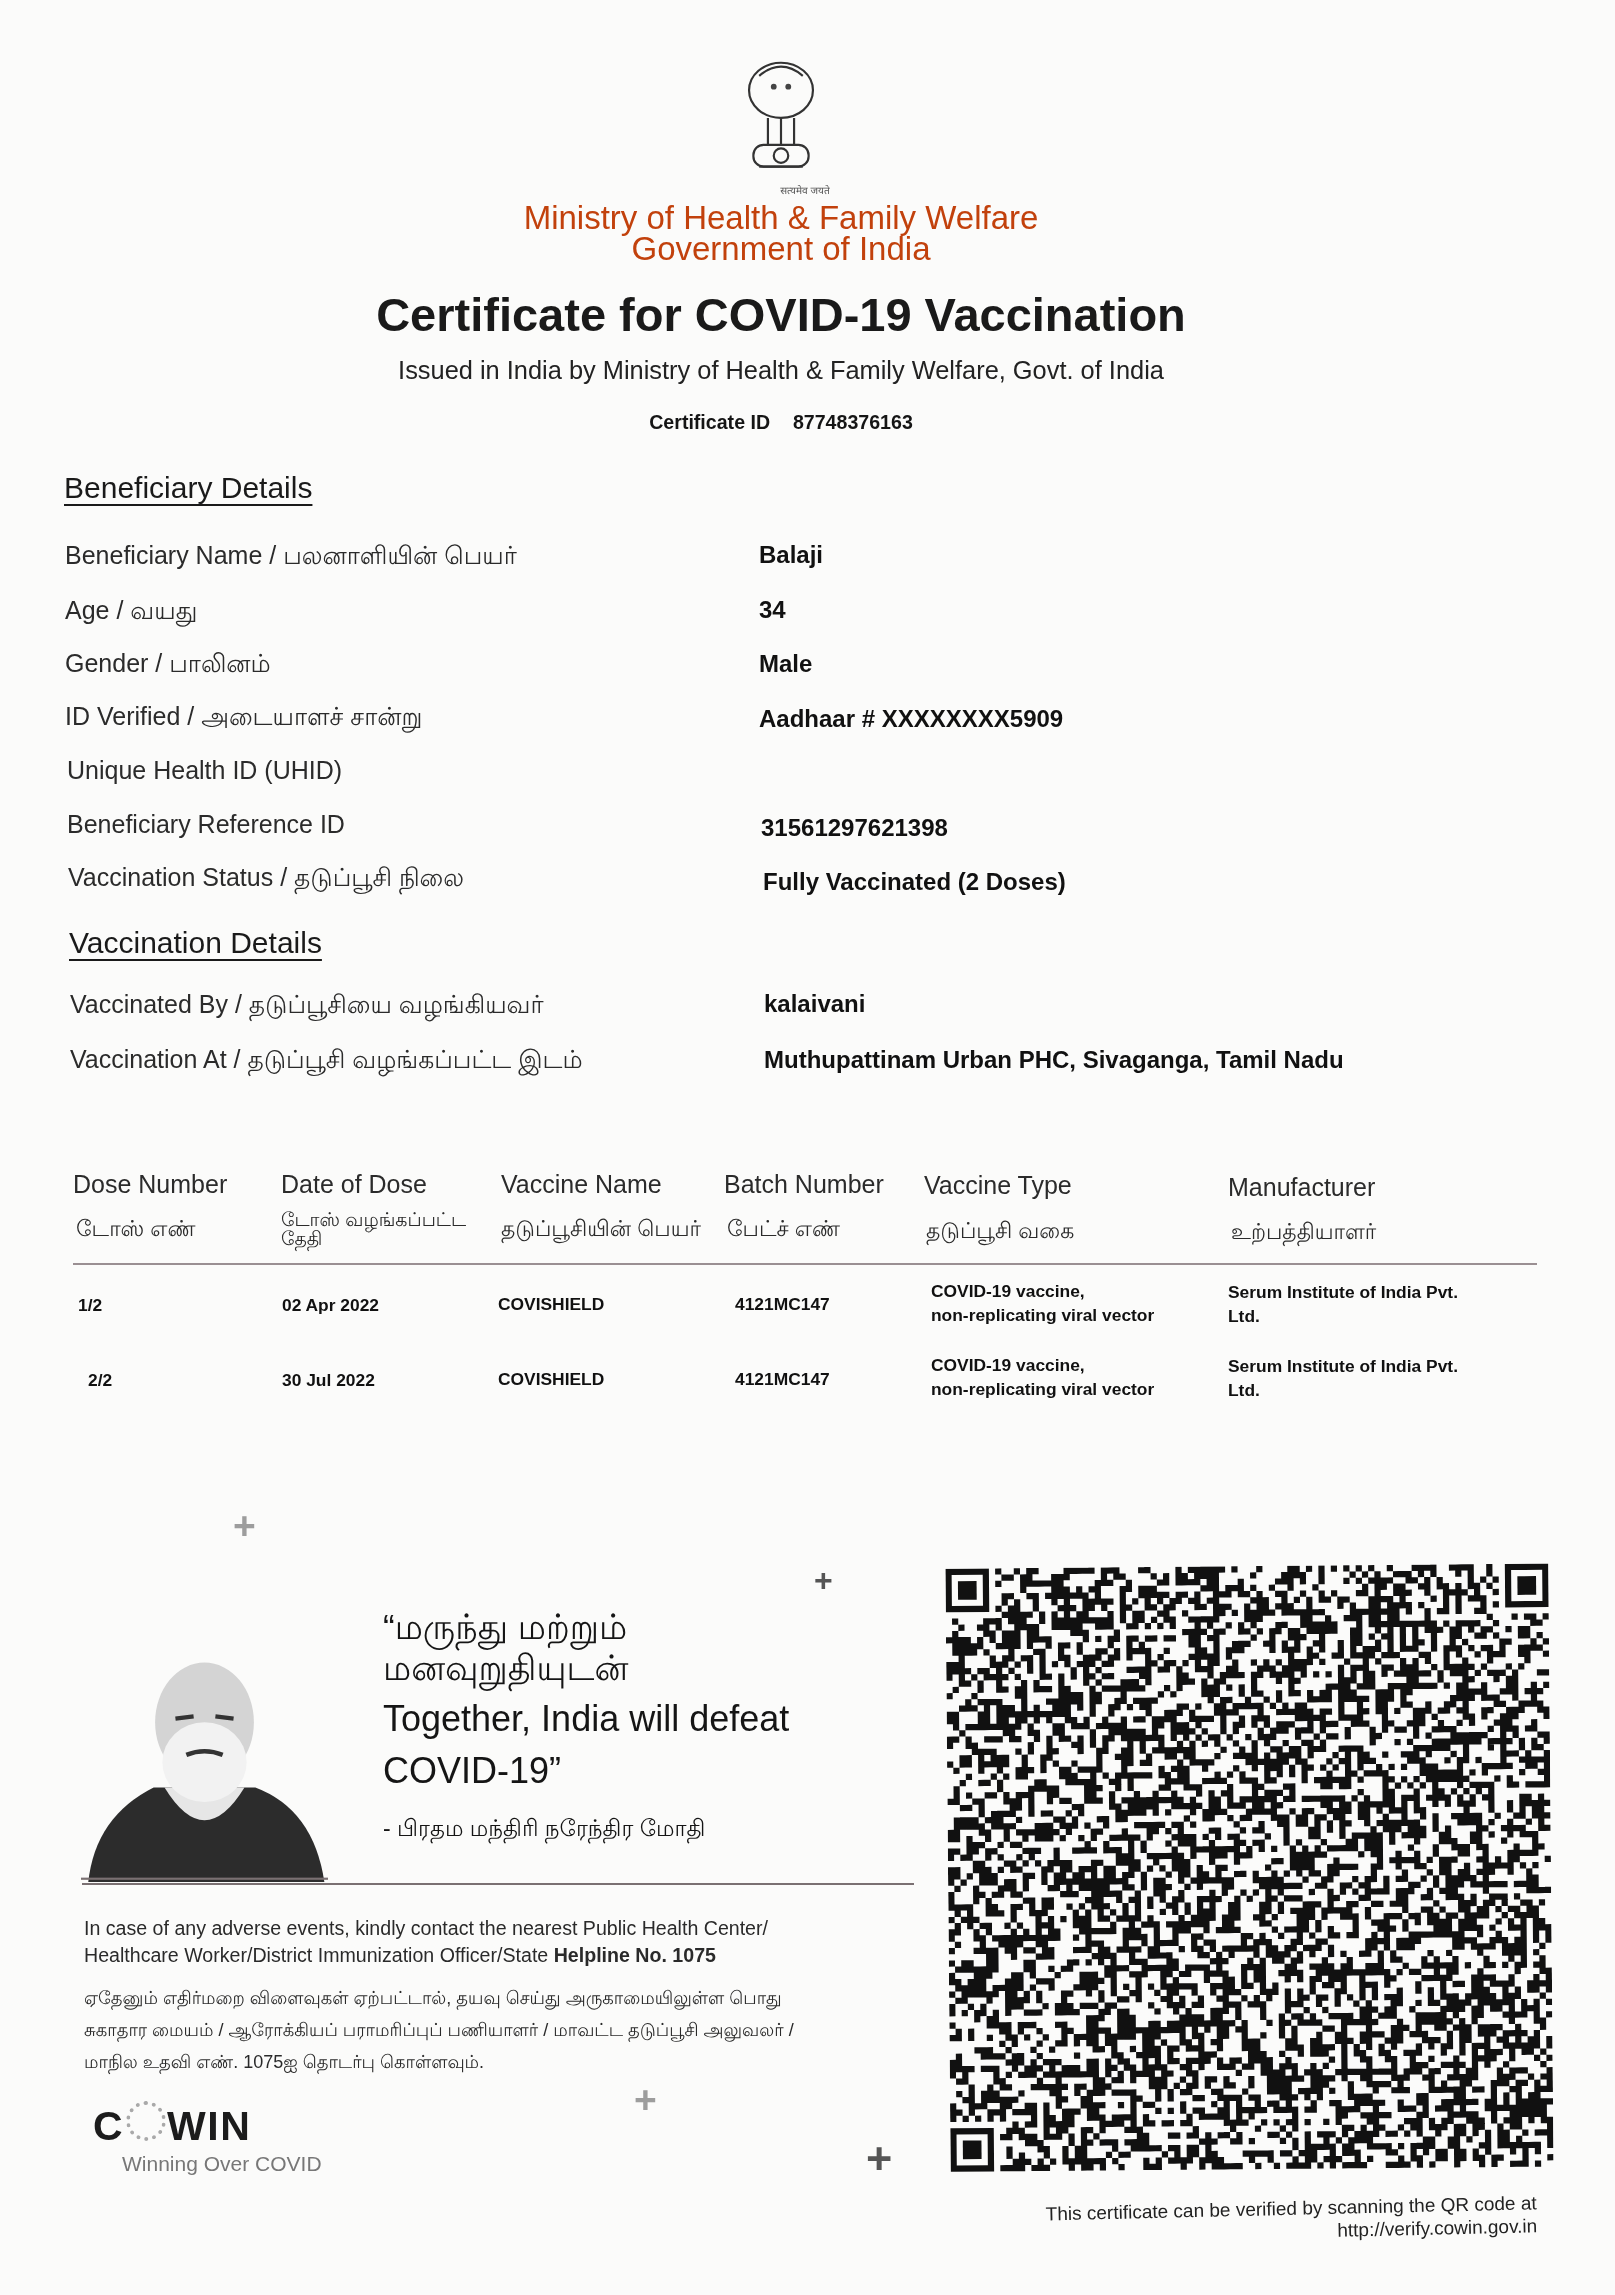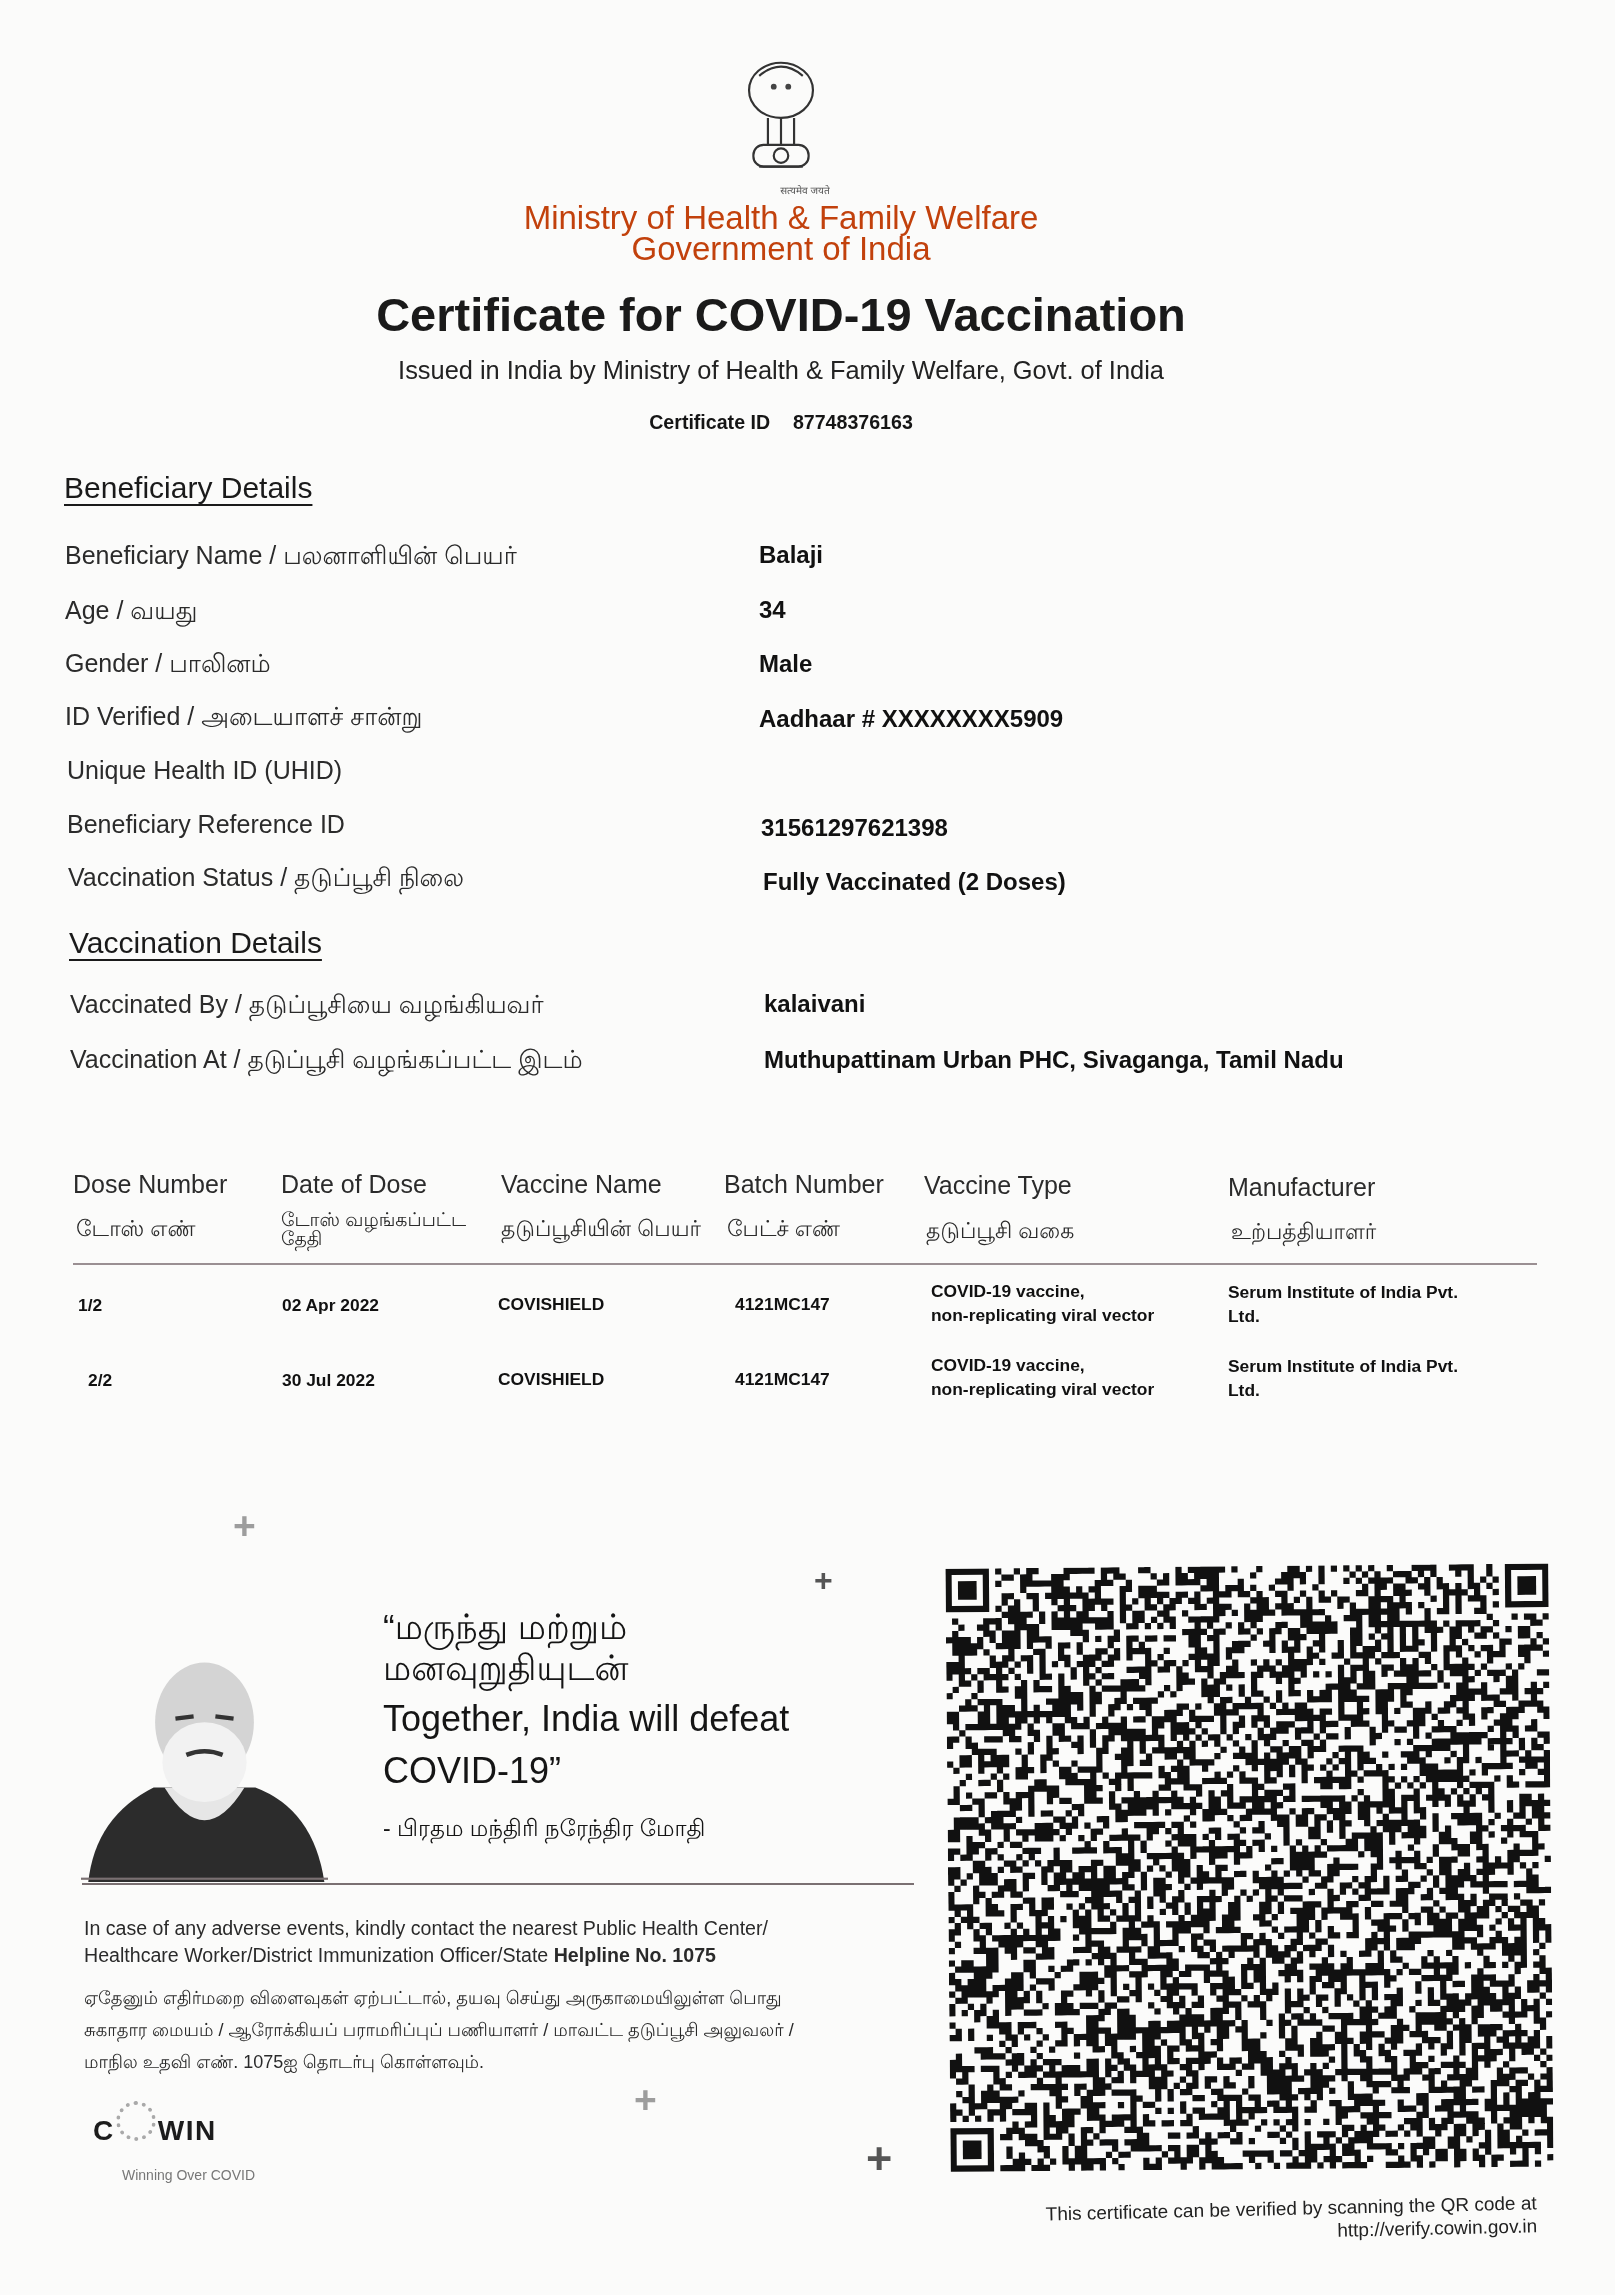--- a/index.html
+++ b/index.html
@@ -23,23 +23,23 @@
   .tbl-head-ta { font-size: 22px; color: #2b2b2b; line-height: 23px; }
   .tbl-cell { font-size: 17.4px; font-weight: bold; color: #111; line-height: 24px; }
   .tbl-rule { left: 73px; width: 1464px; top: 1263px; height: 2.2px; background: #9a8f92; }
   .plus { font-size: 39px; color: #9d9d9d; font-weight: bold; }
   .quote-ta { left: 383px; top: 1606px; font-size: 35px; line-height: 41px; }
   .quote-en { left: 383px; top: 1693px; font-size: 36px; line-height: 52px; }
   .quote-attr { left: 383px; top: 1815px; font-size: 23px; }
   .sep { left: 82px; width: 832px; top: 1883px; height: 2.2px; background: #7a7072; }
   .note-en { left: 84px; top: 1915px; font-size: 19.6px; line-height: 27px; color: #2a2a2a; width: 814px; }
   .note-ta { left: 84px; top: 1982px; font-size: 18px; line-height: 32px; color: #2a2a2a; width: 814px; }
-  .cowin { left: 93px; top: 2101px; font-size: 28px; font-weight: bold; letter-spacing: 1.5px; color: #1c1c1c; text-align: right; }
+  .cowin { left: 93px; top: 2101px; font-size: 41px; font-weight: bold; letter-spacing: 1.5px; color: #1c1c1c; text-align: right; }
   .cowin-o { display: inline-block; width: 32px; height: 32px; border: 4.4px dotted #a9a9a9; border-radius: 50%; vertical-align: -1.5px; margin: 0 1.5px; }
-  .cowin-tag { left: 122px; top: 2152px; font-size: 14px; color: #777; margin-top: 15px; }
+  .cowin-tag { left: 122px; top: 2152px; font-size: 21px; color: #777; }
   .qr { left: 948px; top: 1566px; width: 603px; height: 607px; transform: rotate(-0.5deg); }
   .verify { left: 945px; width: 592px; top: 2198px; font-size: 19px; line-height: 23px; text-align: right; color: #222; transform: rotate(-1.3deg); }
   .photo { left: 81px; top: 1635px; width: 247px; height: 247px; }
 </style>
 </head>
 <body>
 
 <div class="abs emblem">
   <svg width="102" height="138" viewBox="0 0 140 190">
     <g fill="none" stroke="#333" stroke-width="3">

